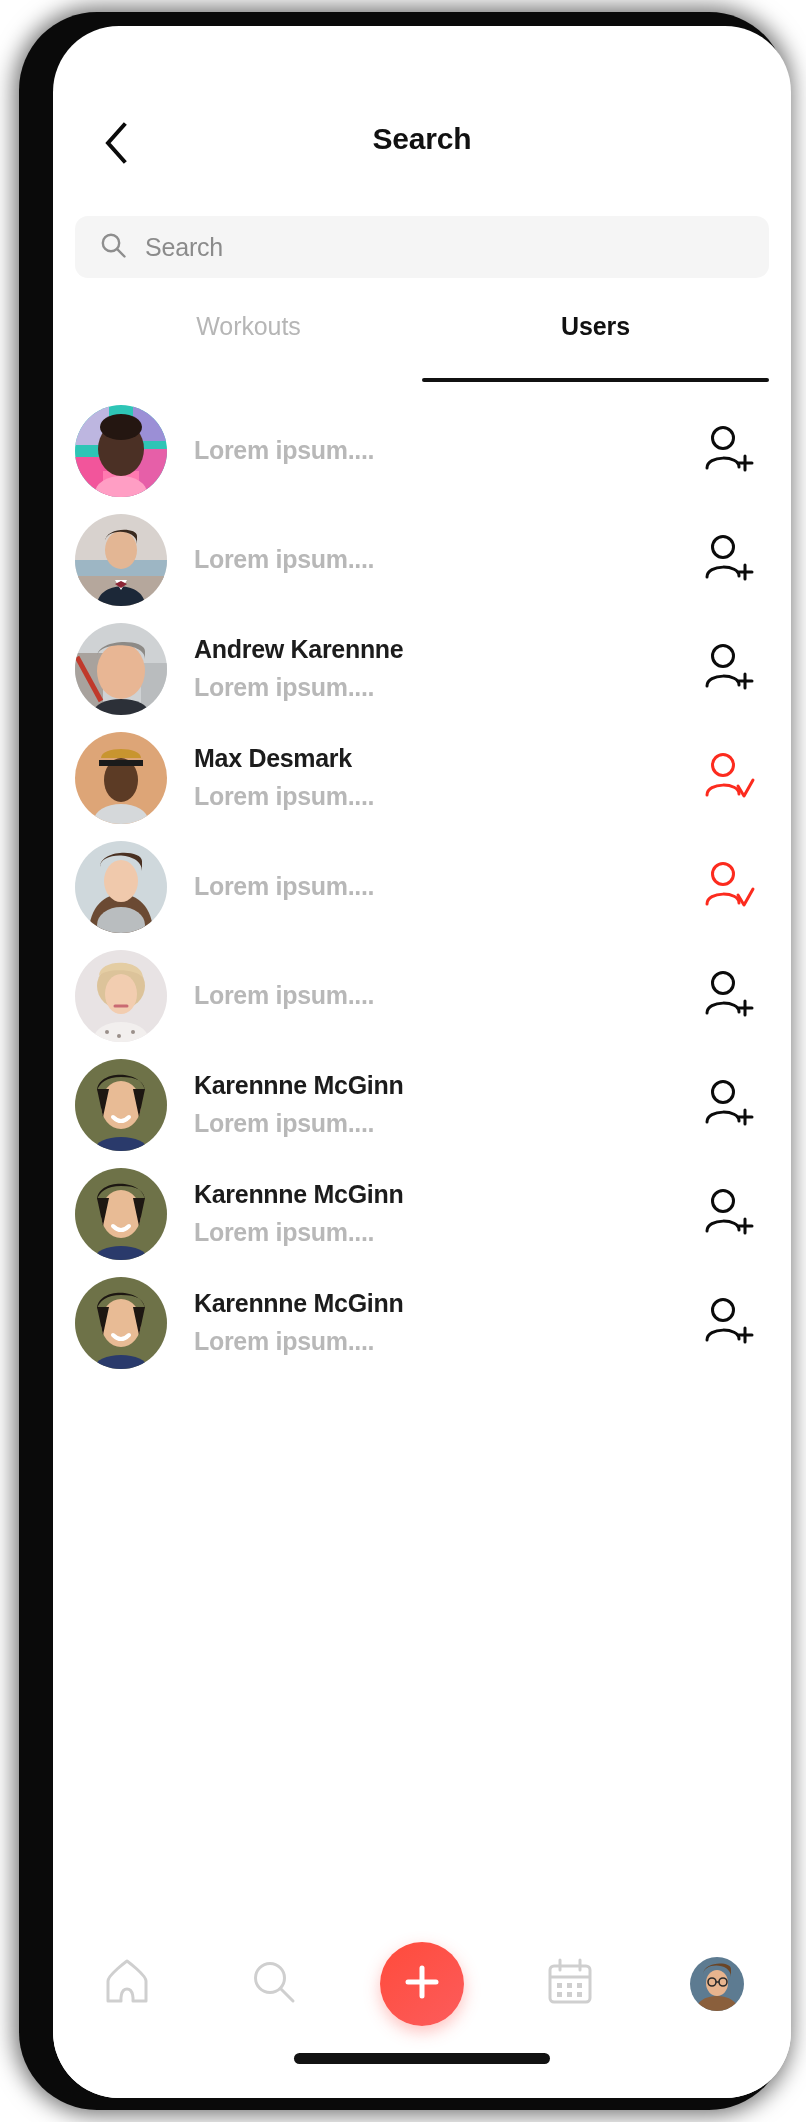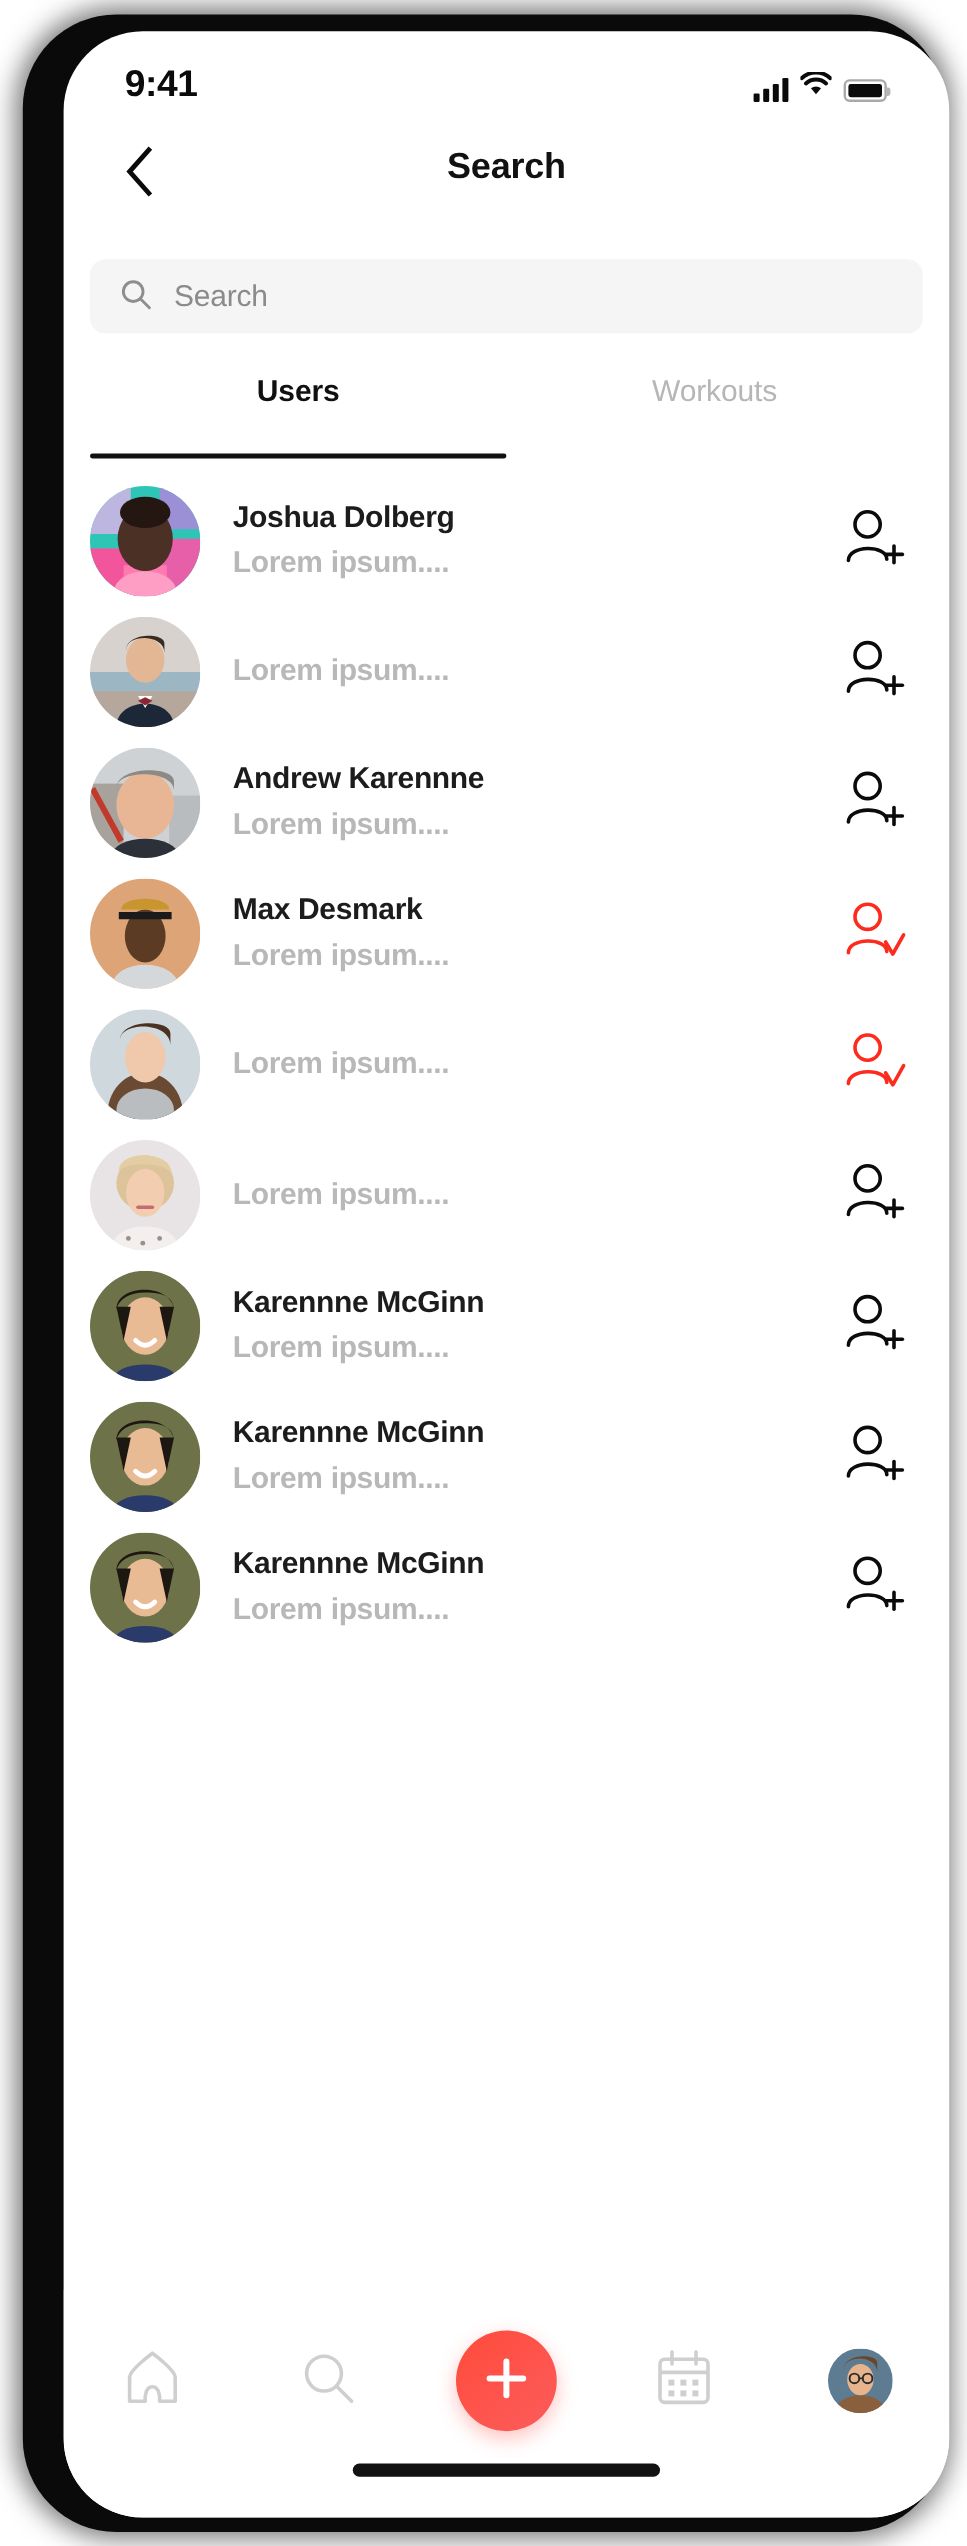--- a/index.html
+++ b/index.html
@@ -257,41 +257,20 @@
     background: #121212;
     border-radius: 6px;
   }
 </style>
 </head>
 <body>
 
 <div id="phone-frame">
 <div id="phone-screen">
 
-  <div id="status-bar">
-    <div id="status-time">9:41</div>
-    <div id="status-icons">
-      <span class="sig-bars">
-        <i></i>
-            <i></i>
-            <i></i>
-            <i></i>
-      </span>
-      <span>
-        <svg width="26" height="20" viewBox="0 0 26 20">
-          <path d="M13 18.6 L8.8 13.6 A6.6 6.6 0 0 1 17.2 13.6 Z" fill="#0b0b0b"></path>
-          <path d="M4.6 9.6 A12.4 12.4 0 0 1 21.4 9.6" stroke="#0b0b0b" stroke-width="3.3" fill="none" stroke-linecap="round"></path>
-          <path d="M1 5.2 A17.4 17.4 0 0 1 25 5.2" stroke="#0b0b0b" stroke-width="3.3" fill="none" stroke-linecap="round"></path>
-        </svg>
-      </span>
-      <span class="batt">
-            <i></i>
-          </span>
-    </div>
-  </div>
 
   <div id="nav-header">
     <div id="back-button">
       <span>
         <svg width="28" height="44" viewBox="0 0 28 44">
           <path d="M22 4 L6 22 L22 40" stroke="#0b0b0b" stroke-width="4" fill="none" stroke-linecap="square"></path>
         </svg>
       </span>
     </div>
     <div id="page-title">Search</div>
@@ -301,46 +280,45 @@
     <span>
       <svg width="28" height="28" viewBox="0 0 28 28">
         <circle cx="12" cy="12" r="8.2" stroke="#8e8e8e" stroke-width="2.4" fill="none"></circle>
         <line x1="18.2" y1="18.2" x2="25.5" y2="25.5" stroke="#8e8e8e" stroke-width="2.4" stroke-linecap="round"></line>
       </svg>
     </span>
     <span id="search-input-text">Search</span>
   </div>
 
   <div id="tabs">
+    <div class="tab inactive">
+      <span class="tab-label">Workouts</span>
+    </div>
     <div class="tab active">
       <span class="tab-label">Users</span>
-    </div>
-    <div class="tab inactive">
-      <span class="tab-label">Workouts</span>
     </div>
   </div>
 
   <div id="user-list">
 
     <div class="user-row">
       <div class="avatar">
         <svg viewBox="0 0 92 92">
               <rect width="92" height="92" fill="#2ec5b6"></rect>
               <rect x="0" y="0" width="34" height="40" fill="#bdb6e0"></rect>
               <rect x="58" y="0" width="34" height="36" fill="#9b8fd6"></rect>
               <rect x="0" y="52" width="38" height="40" fill="#f2559b"></rect>
               <rect x="56" y="44" width="36" height="48" fill="#e65fa8"></rect>
               <rect x="28" y="66" width="36" height="26" fill="#ff7ab0"></rect>
               <ellipse cx="46" cy="44" rx="23" ry="27" fill="#4b3025"></ellipse>
               <ellipse cx="46" cy="22" rx="21" ry="13" fill="#241611"></ellipse>
               <ellipse cx="46" cy="88" rx="26" ry="17" fill="#ff9ec4"></ellipse>
             </svg>
       </div>
       <div class="user-text">
-        <span class="user-name">Joshua Dolberg</span>
         <span class="user-sub">Lorem ipsum....</span>
       </div>
       <div class="follow-btn">
         <span>
           <svg width="56" height="56" viewBox="0 0 56 56">
             <circle cx="23" cy="17" r="10.5" stroke="#0b0b0b" stroke-width="3" fill="none"></circle>
             <path d="M7 47 C7 34 39 34 39 46" stroke="#0b0b0b" stroke-width="3" fill="none" stroke-linecap="round"></path>
             <line x1="38" y1="42" x2="52" y2="42" stroke="#0b0b0b" stroke-width="3" stroke-linecap="round"></line>
             <line x1="45" y1="35" x2="45" y2="49" stroke="#0b0b0b" stroke-width="3" stroke-linecap="round"></line>
           </svg>

